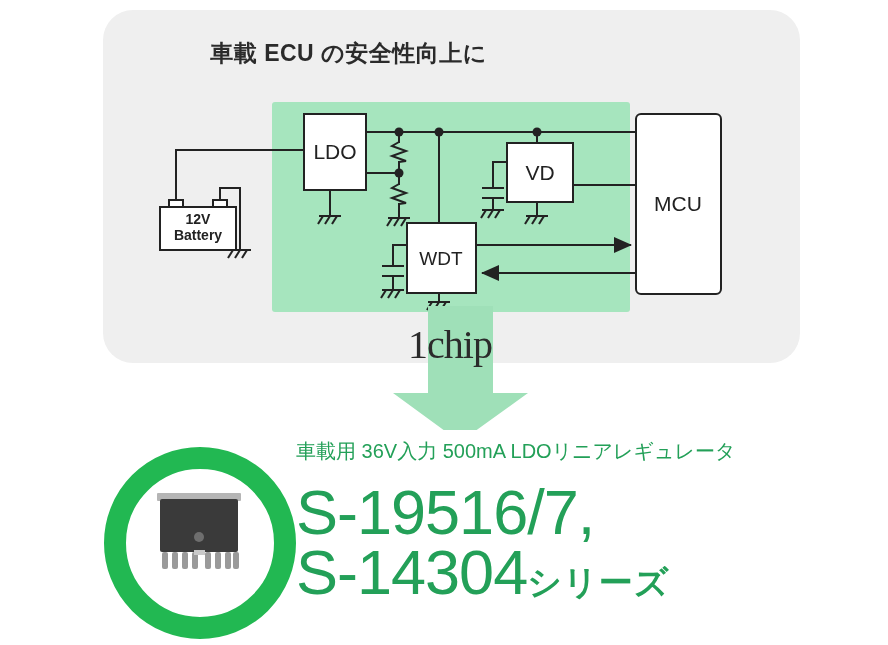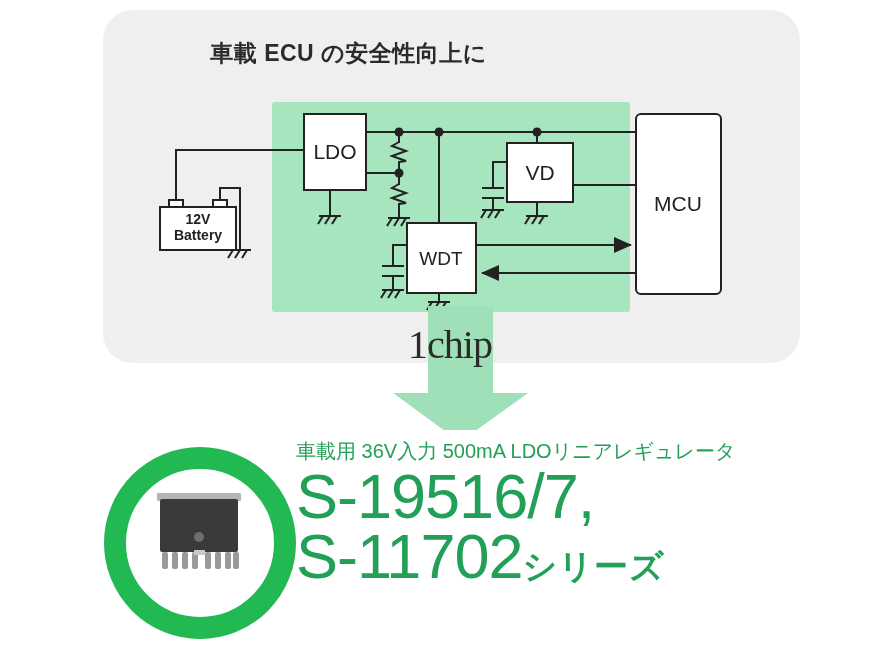--- a/index.html
+++ b/index.html
@@ -40,21 +40,21 @@
 
   
   .product{
     position:absolute;left:296px;top:438px;width:580px;
   }
   .product-sub{
     font-size:20px;color:#23a058;
     font-family:"Liberation Sans","DejaVu Sans",sans-serif;
     letter-spacing:0px;
     white-space:nowrap;
-    margin-bottom:2px;
+    margin-bottom:18px;
   }
   .product-name{
     font-size:63px;color:#23a058;
     font-family:"Liberation Sans","DejaVu Sans",sans-serif;
     line-height:0.95;
     letter-spacing:-1px;
     white-space:nowrap;
   }
   .product-name .series{
     font-size:34px;letter-spacing:1px;font-weight:bold;
@@ -232,16 +232,16 @@
         <rect x="125" y="109" width="6" height="17" rx="2"></rect>
         <rect x="133" y="109" width="6" height="17" rx="2"></rect>
       </g>
       <rect x="94" y="107" width="11" height="5" fill="#c9c9c9"></rect>
     </g>
   </svg>
 
   <div class="product">
     <div class="product-sub">車載用 36V入力 500mA LDOリニアレギュレータ</div>
     <div class="product-name">S-19516/7,</div>
-    <div class="product-name"><span>S-11702</span><span class="series">シリーズ</span></div>
+    <div class="product-name"><span>S-14304</span><span class="series">シリーズ</span></div>
   </div>
 
 </div>
 
 </body></html>

